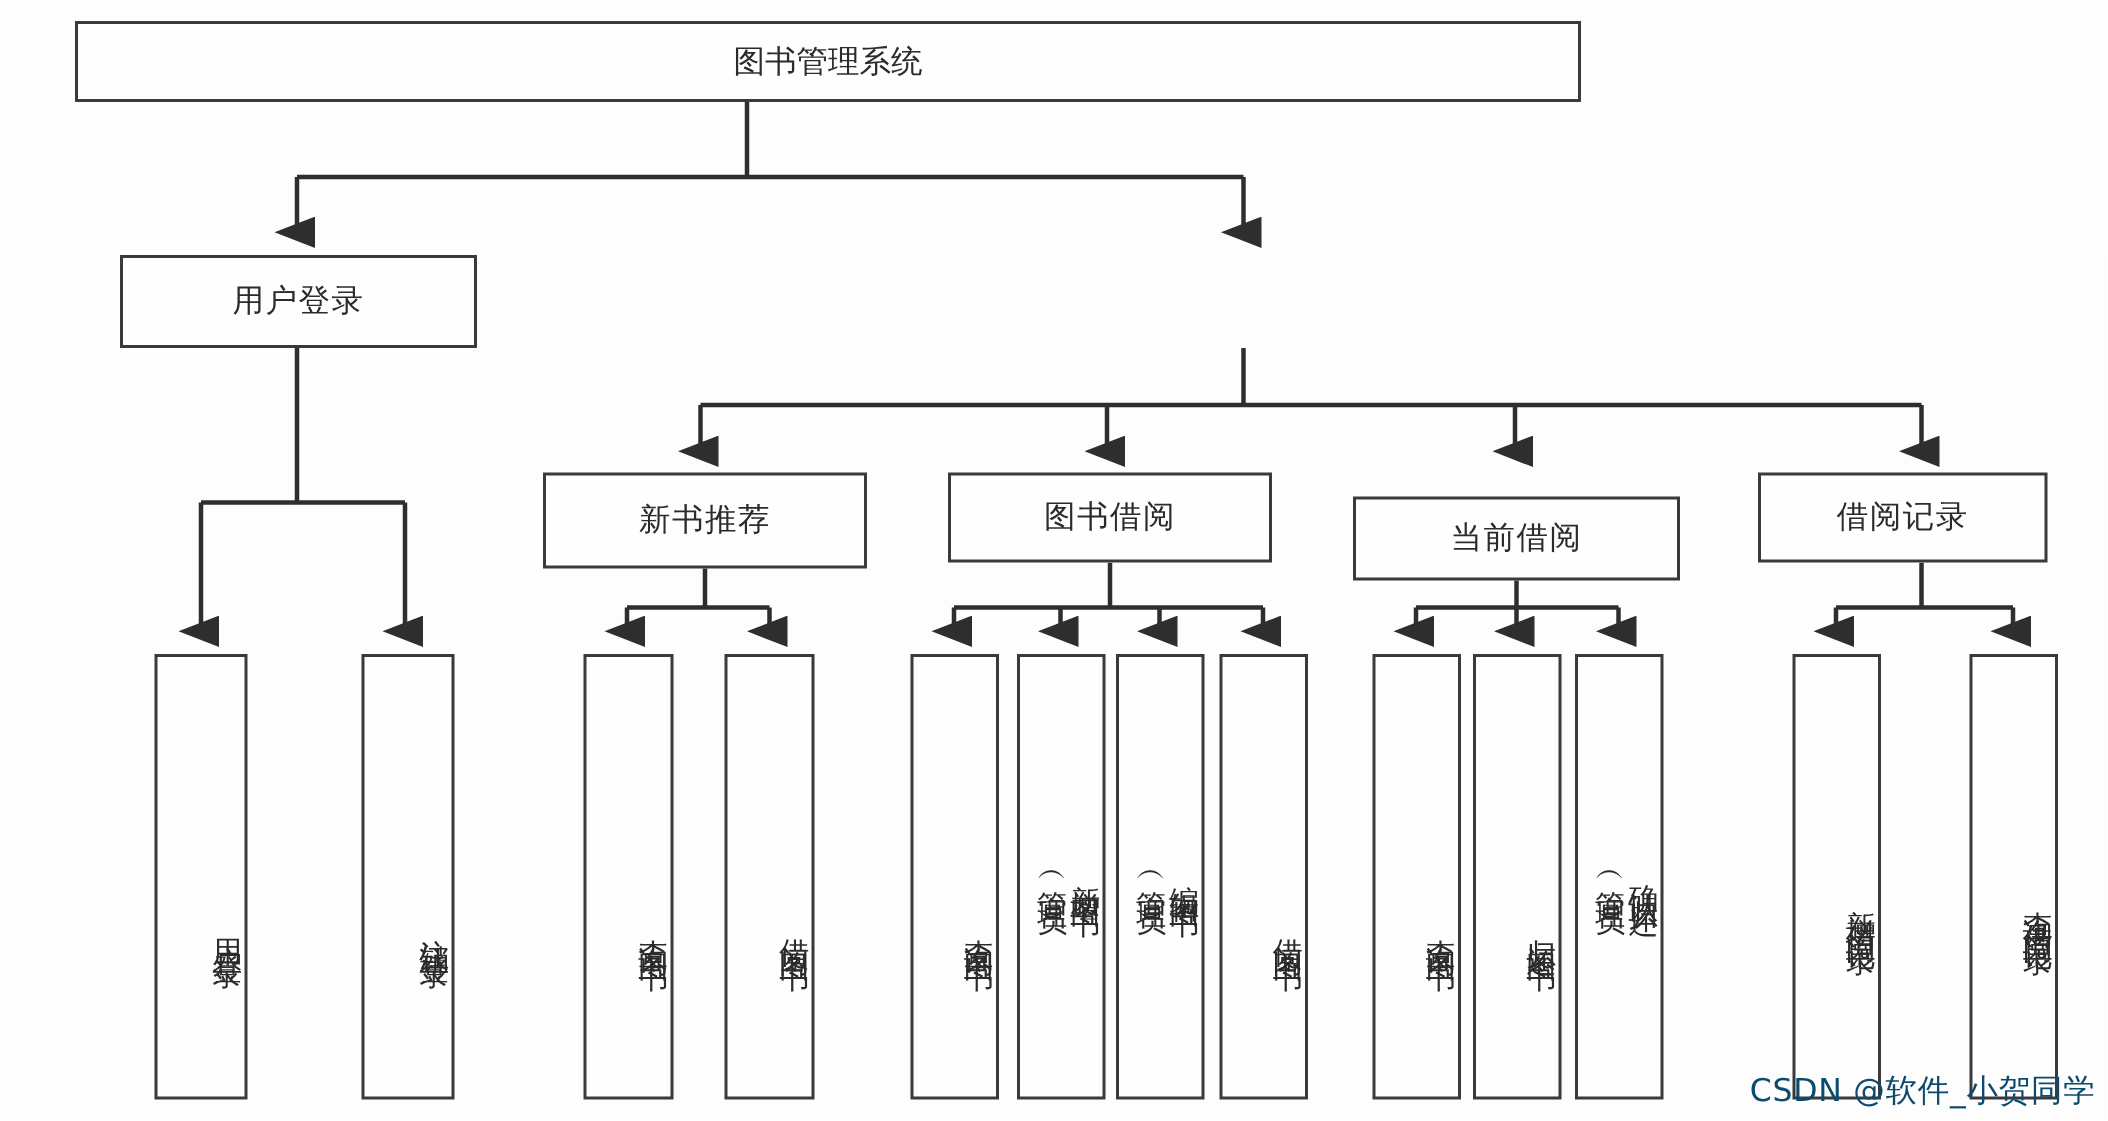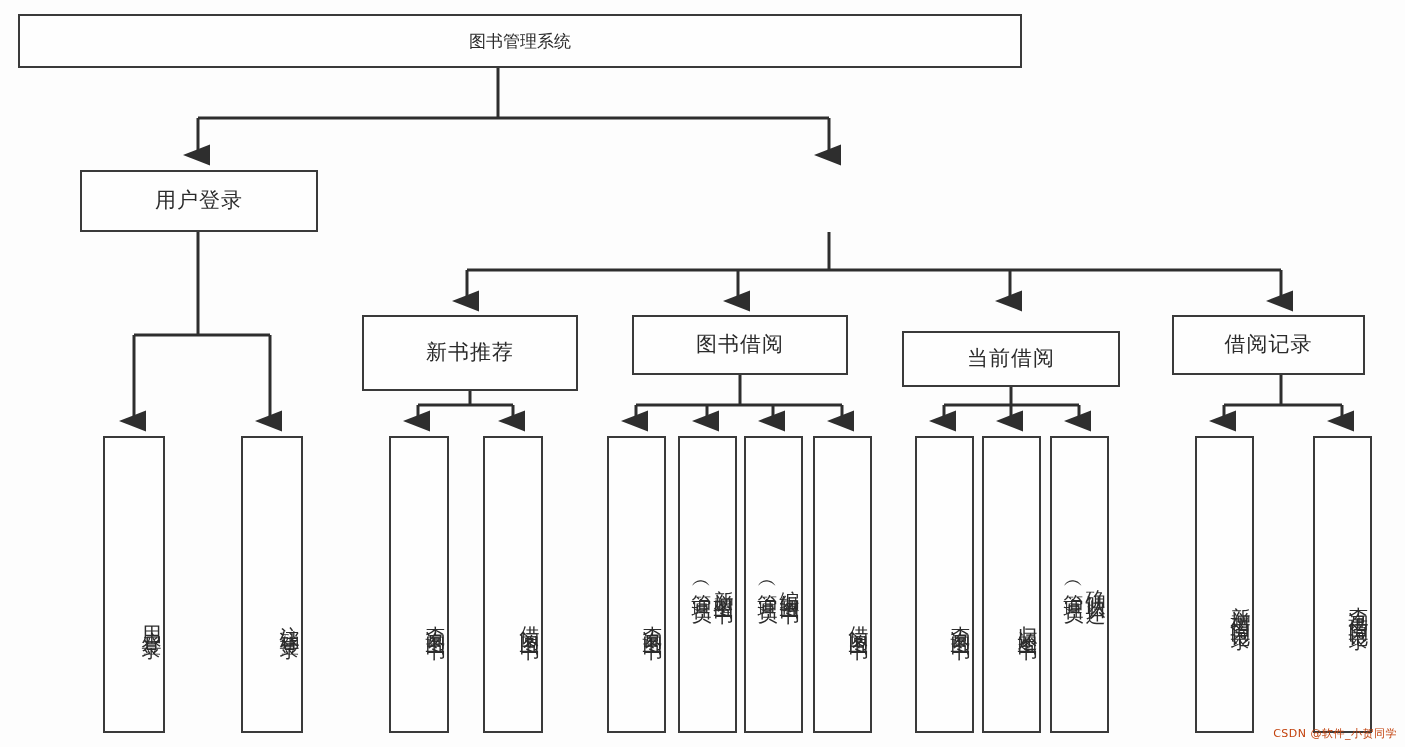--- a/index.html
+++ b/index.html
@@ -34,21 +34,22 @@
     align-items: center;
     justify-content: center;
     color: #2b2b2b;
   }
   .node.h {
     font-size: 21px;
     letter-spacing: 1px;
     line-height: 1.2;
   }
   .node.root {
-    font-size: 17px;
+    font-size: 21px;
+    margin-left: 32px;
   }
   .node.v {
     font-size: 20px;
     writing-mode: vertical-rl;
     text-orientation: upright;
     letter-spacing: 5px;
     line-height: 1.1;
     align-items: flex-start;
     justify-content: center;
     padding-top: 6px;
@@ -58,22 +59,22 @@
     padding-top: 4px;
   }
   .node-label {
     display: block;
     white-space: pre-line;
   }
   .watermark {
     position: absolute;
     right: 8px;
     bottom: 6px;
-    font-size: 11px;
-    color: #c2410c;
+    font-size: 21px;
+    color: #0c4a6e;
     letter-spacing: 0.5px;
     white-space: nowrap;
   }
 </style>
 </head>
 <body>
 
 <div id="canvas">
 
   <svg id="edges" viewBox="0 0 1405 747">
@@ -127,21 +128,21 @@
   </svg>
 
   <div class="node root" style="left:18px; top:14px; width:1004px; height:54px;">
     <span class="node-label">图书管理系统</span>
   </div>
 
   <div class="node h" style="left:80px; top:170px; width:238px; height:62px;">
     <span class="node-label">用户登录</span>
   </div>
 
-  <div class="node h" style="left:362px; top:315px; width:216px; height:76px;">
+  <div class="node h" style="left:362px; top:315px; width:216px; height:64px;">
     <span class="node-label">新书推荐</span>
   </div>
   <div class="node h" style="left:632px; top:315px; width:216px; height:60px;">
     <span class="node-label">图书借阅</span>
   </div>
   <div class="node h" style="left:902px; top:315px; width:218px; height:56px;margin-top:16px;">
     <span class="node-label">当前借阅</span>
   </div>
   <div class="node h" style="left:1172px; top:315px; width:193px; height:60px;">
     <span class="node-label">借阅记录</span>

